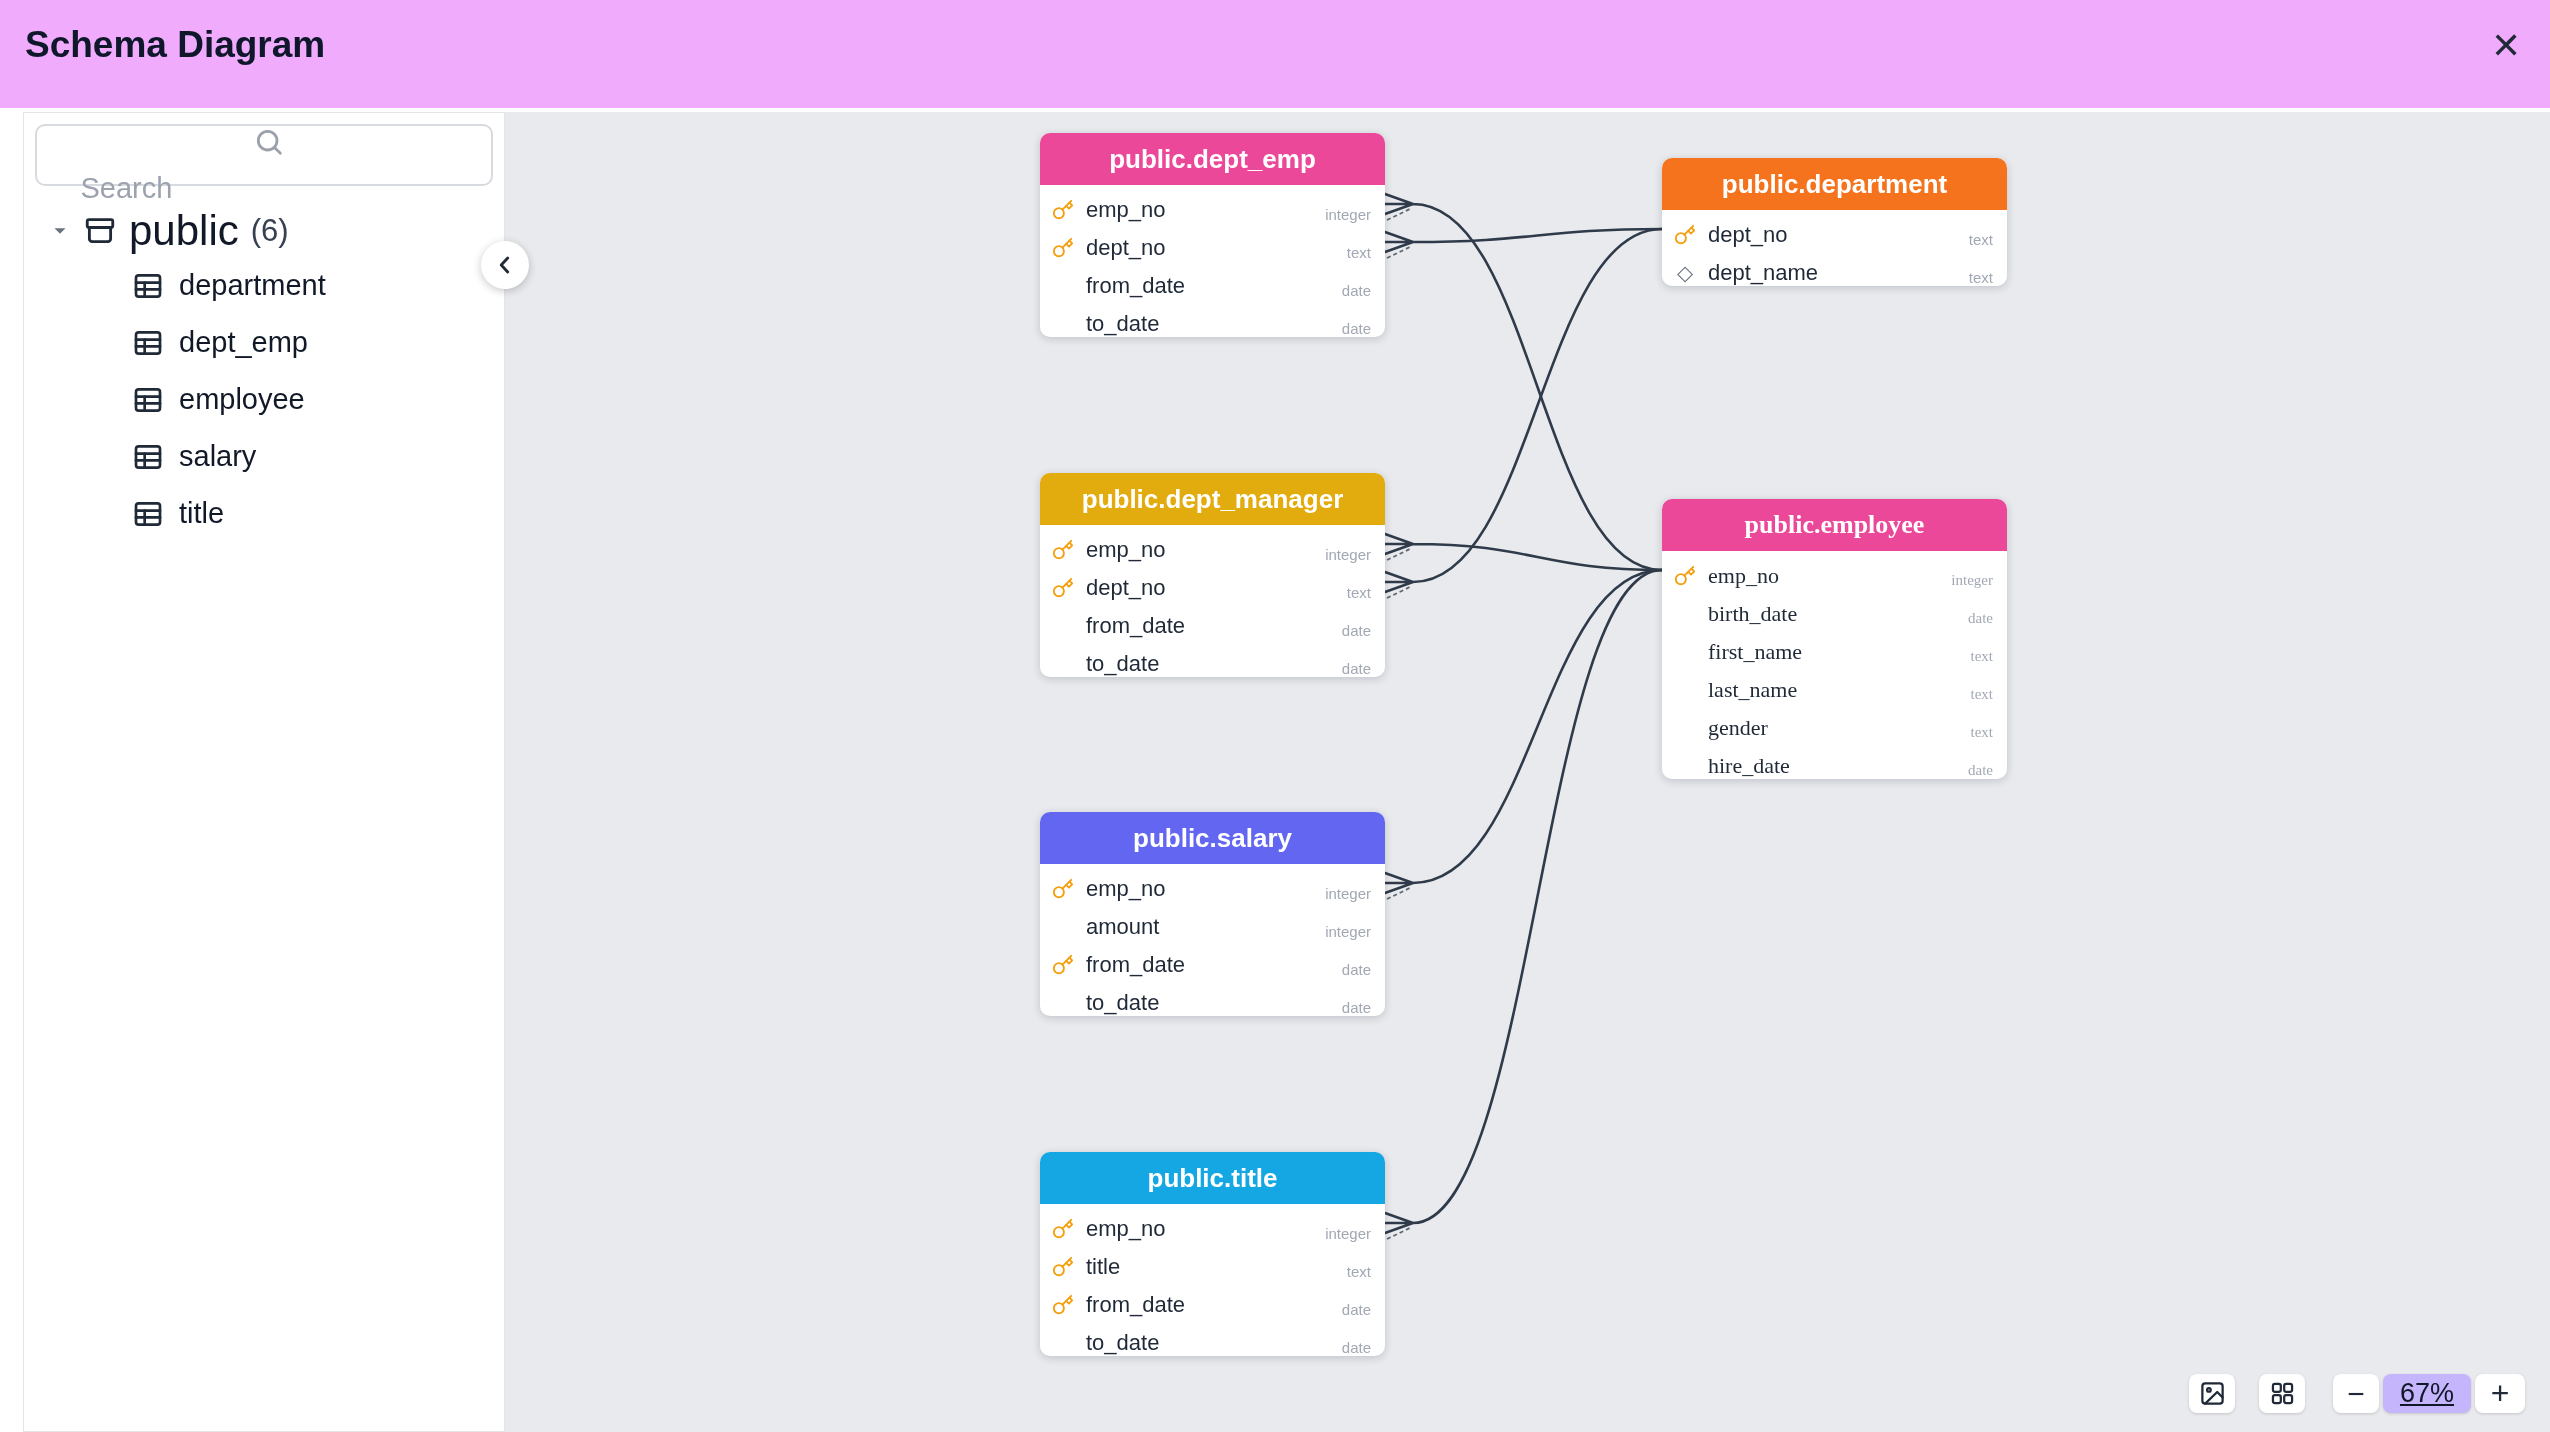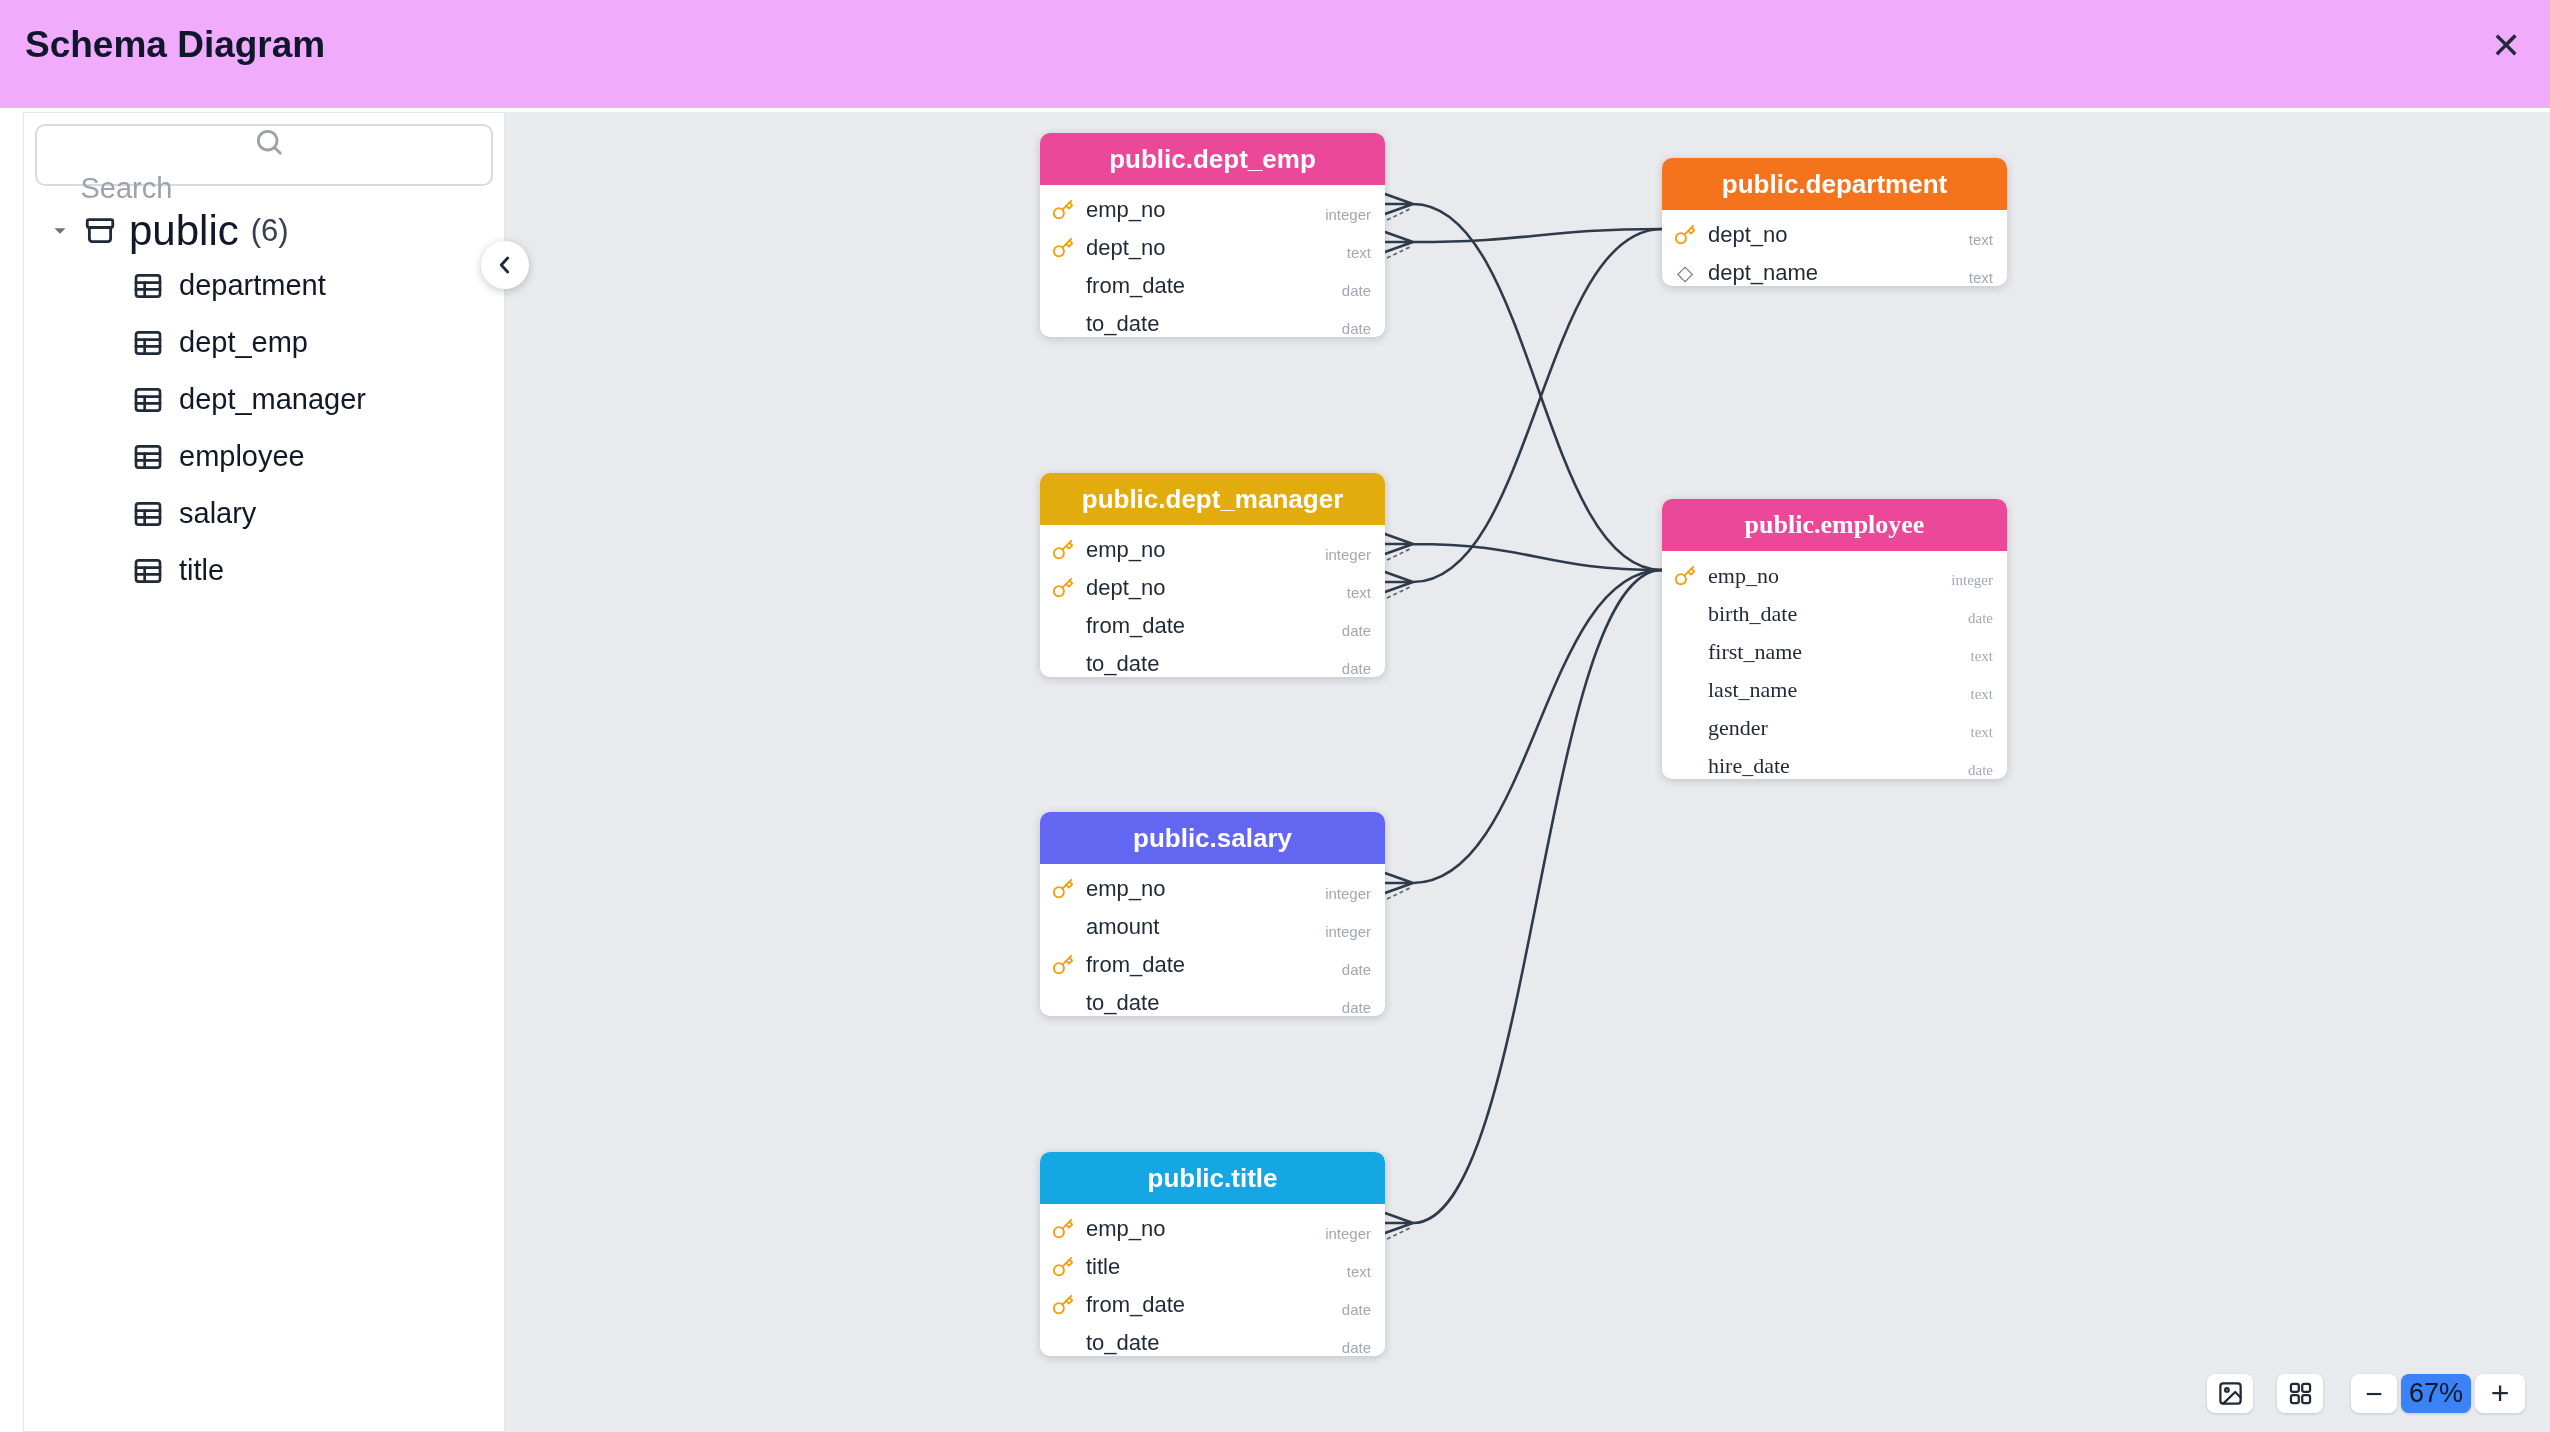--- a/index.html
+++ b/index.html
@@ -42,22 +42,22 @@
   .field-name { font-size: 22px; font-weight: 500; color: #1F2937; }
   .field-type { margin-left: auto; font-size: 15px; color: #A2A8B3; }
   
   .controls { position: absolute; right: 25px; bottom: 19px; display: flex; align-items: center; z-index: 6; }
   .ctrl-btn { height: 39px; background: #fff; border: none; border-radius: 8px; box-shadow: 0 1px 3px rgba(0,0,0,.16);
     display: flex; align-items: center; justify-content: center; cursor: pointer; color: #1F2937; font-family: inherit; }
   .btn-image { width: 46px; margin-right: 24px; }
   .btn-grid  { width: 46px; margin-right: 28px; }
   .zoom-group { display: flex; align-items: center; gap: 4px; }
   .btn-minus { width: 46px; font-size: 30px; }
-  .zoom-label { width: 70px; height: 39px; background: #3b82f6; border-radius: 8px; box-shadow: 0 1px 3px rgba(0,0,0,.16);
-    display: flex; align-items: center; justify-content: center; font-size: 27px; color: #111827; }
+  .zoom-label { width: 88px; height: 39px; background: #c4b5fd; border-radius: 8px; box-shadow: 0 1px 3px rgba(0,0,0,.16);
+    display: flex; align-items: center; justify-content: center; font-size: 27px; color: #111827; text-decoration: underline; }
   .btn-plus { width: 50px; font-size: 32px; }
   svg.ic { display: block; }
 </style>
 </head>
 <body>
 
 <div class="canvas"></div>
 <svg id="edges" width="2550" height="1432">
     <g>
       <path d="M 1385 194 L 1413 204 M 1385 204 L 1413 204 M 1385 214 L 1413 204 M 1413 204 C 1533 204 1542 570 1662 570" fill="none" stroke="#2F3B4A" stroke-width="2.6" stroke-linecap="round"></path>
@@ -327,31 +327,20 @@
         <div class="tree-item">
           <span>
             <svg class="ic" width="32" height="32" viewBox="0 0 24 24" fill="none" stroke="#1F2937" stroke-width="2" stroke-linecap="round" stroke-linejoin="round">
               <rect x="3" y="4" width="18" height="16" rx="2"></rect>
               <path d="M3 9.5h18"></path>
               <path d="M3 14.5h18"></path>
               <path d="M9.5 9.5V20"></path>
             </svg>
           </span>
           <span class="t-label">dept_emp</span>
-        </div>
-        <div class="tree-item">
-          <span>
-            <svg class="ic" width="32" height="32" viewBox="0 0 24 24" fill="none" stroke="#1F2937" stroke-width="2" stroke-linecap="round" stroke-linejoin="round">
-              <rect x="3" y="4" width="18" height="16" rx="2"></rect>
-              <path d="M3 9.5h18"></path>
-              <path d="M3 14.5h18"></path>
-              <path d="M9.5 9.5V20"></path>
-            </svg>
-          </span>
-          <span class="t-label">dept_manager</span>
         </div>
         <div class="tree-item">
           <span>
             <svg class="ic" width="32" height="32" viewBox="0 0 24 24" fill="none" stroke="#1F2937" stroke-width="2" stroke-linecap="round" stroke-linejoin="round">
               <rect x="3" y="4" width="18" height="16" rx="2"></rect>
               <path d="M3 9.5h18"></path>
               <path d="M3 14.5h18"></path>
               <path d="M9.5 9.5V20"></path>
             </svg>
           </span>

